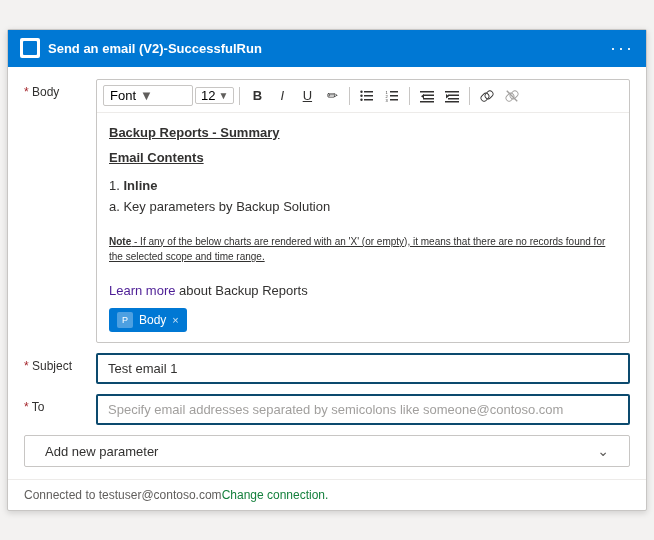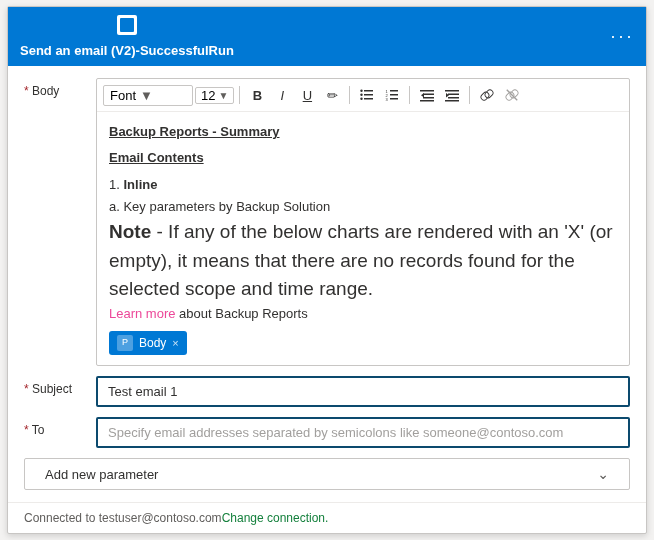--- a/index.html
+++ b/index.html
@@ -25,21 +25,20 @@
       color: #fff;
       padding: 8px 12px;
       display: flex;
       align-items: center;
       justify-content: space-between;
     }
     .card-header-left {
       display: flex;
       align-items: center;
       gap: 8px;
-      flex-direction: column;
     }
     .header-icon {
       width: 20px;
       height: 20px;
       background: #fff;
       border-radius: 2px;
       display: flex;
       align-items: center;
       justify-content: center;
       flex-shrink: 0;
@@ -165,29 +164,30 @@
     .editor-subtitle {
       font-weight: 700;
       text-decoration: underline;
       margin-bottom: 8px;
       font-size: 13px;
     }
     .editor-list-item {
       margin-bottom: 2px;
     }
     .editor-note {
-      font-size: 19px;
-      margin: 0 0;
+      font-size: 10px;
+      margin: 17px 0;
       line-height: 1.5;
+      text-decoration: underline;
     }
     .editor-note strong {
       font-weight: 700;
     }
     .editor-link {
-      color: #ec4899;
+      color: #4c1d95;
       text-decoration: none;
     }
     .body-token {
       display: inline-flex;
       align-items: center;
       background: #0078d4;
       color: #fff;
       border-radius: 3px;
       padding: 3px 8px;
       font-size: 12px;

